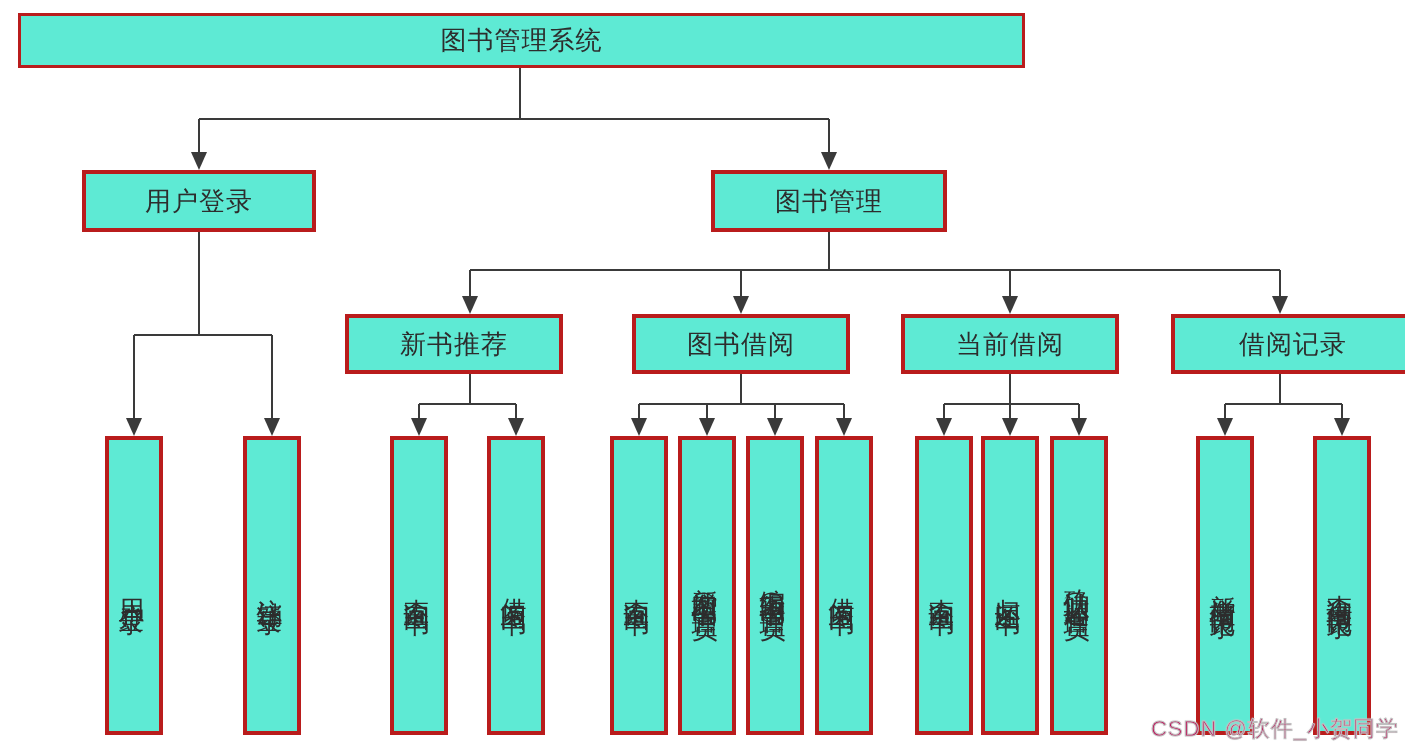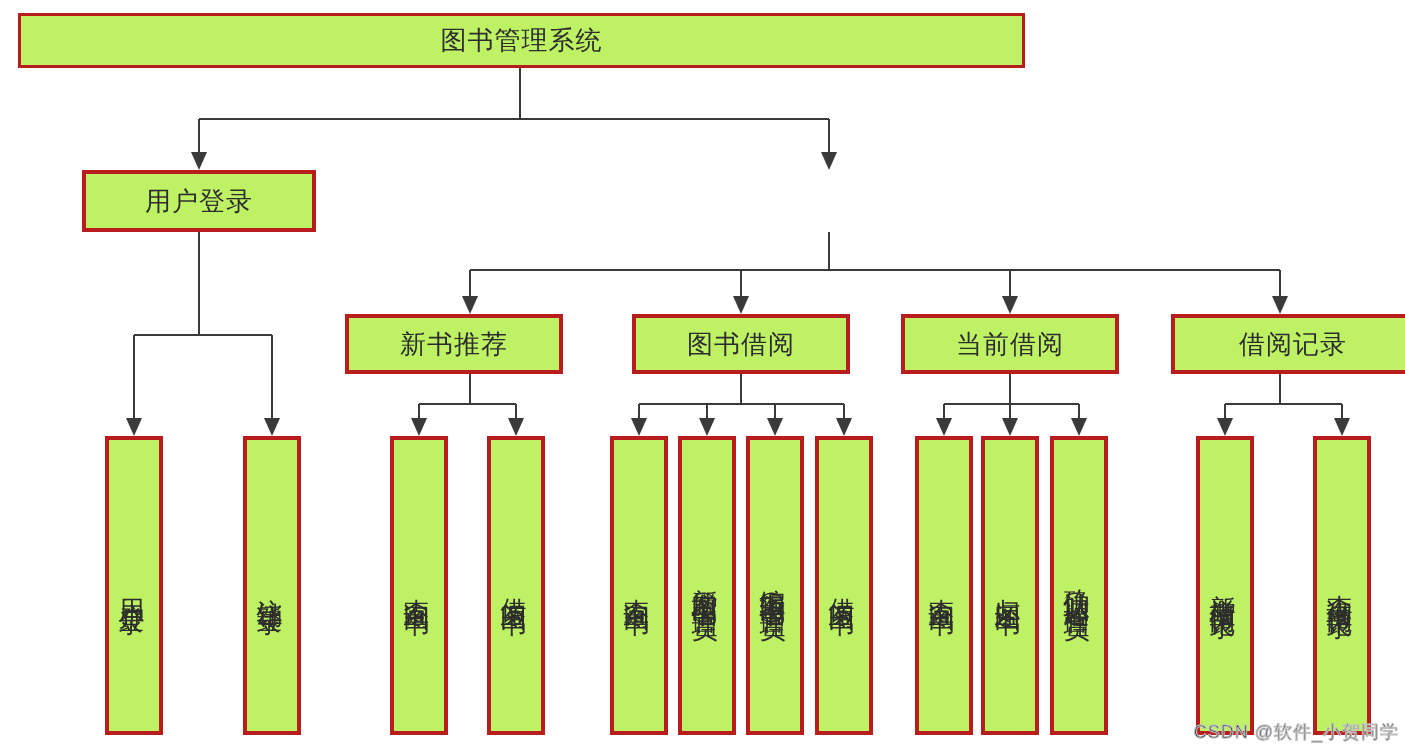--- a/index.html
+++ b/index.html
@@ -10,21 +10,21 @@
     background: #ffffff;
     font-family: "Liberation Sans", sans-serif;
     color: #2d2d2d;
     overflow: hidden;
   }
   .wires { position: absolute; left: 0; top: 0; width: 1405px; height: 747px; }
   .box {
     position: absolute;
     box-sizing: border-box;
     border: 4px solid #b91c1c;
-    background: #bef264;
+    background: #5eead4;
     display: flex;
     align-items: center;
     justify-content: center;
     font-size: 26px;
     letter-spacing: 1px;
     white-space: nowrap;
   }
   .root { border-width: 3px; }
   .leaf {
     display: block;
@@ -32,23 +32,23 @@
     text-orientation: mixed;
     letter-spacing: 4px;
     text-align: center;
     line-height: 54px;
     font-size: 26px;
   }
   .watermark {
     position: absolute;
     right: 6px;
     bottom: 3px;
-    font-size: 18px;
+    font-size: 22px;
     letter-spacing: 1px;
-    color: #0f172a;
+    color: #be185d;
     -webkit-text-stroke: 1px #bfbfbf;
     text-shadow: 0 0 2px #d9d9d9;
     white-space: nowrap;
   }
 </style>
 </head>
 <body>
 
 <div class="stage">
 
@@ -90,20 +90,21 @@
     <path fill="none" stroke="#3a3a3a" stroke-width="2" marker-end="url(#arrowhead)" d="M1010,404 V418"></path>
     <path fill="none" stroke="#3a3a3a" stroke-width="2" marker-end="url(#arrowhead)" d="M1079,404 V418"></path>
 
     <path fill="none" stroke="#3a3a3a" stroke-width="2" marker-end="url(#arrowhead)" d="M1225,404 V418"></path>
     <path fill="none" stroke="#3a3a3a" stroke-width="2" marker-end="url(#arrowhead)" d="M1342,404 V418"></path>
   </svg>
 
   <div class="box root" style="left:18px; top:13px; width:1007px; height:55px;">图书管理系统</div>
 
   <div class="box" style="left:82px; top:170px; width:234px; height:62px;">用户登录</div>
+  <div class="box" style="left:711px; top:170px; width:236px; height:62px;">图书管理</div>
 
   <div class="box" style="left:345px; top:314px; width:218px; height:60px;">新书推荐</div>
   <div class="box" style="left:632px; top:314px; width:218px; height:60px;">图书借阅</div>
   <div class="box" style="left:901px; top:314px; width:218px; height:60px;">当前借阅</div>
   <div class="box" style="left:1171px; top:314px; width:244px; height:60px;">借阅记录</div>
 
   <div class="box leaf" style="left:105px; top:436px; width:58px; height:299px;">用户登录</div>
   <div class="box leaf" style="left:243px; top:436px; width:58px; height:299px;">注销登录</div>
 
   <div class="box leaf" style="left:390px; top:436px; width:58px; height:299px;">查询图书</div>

